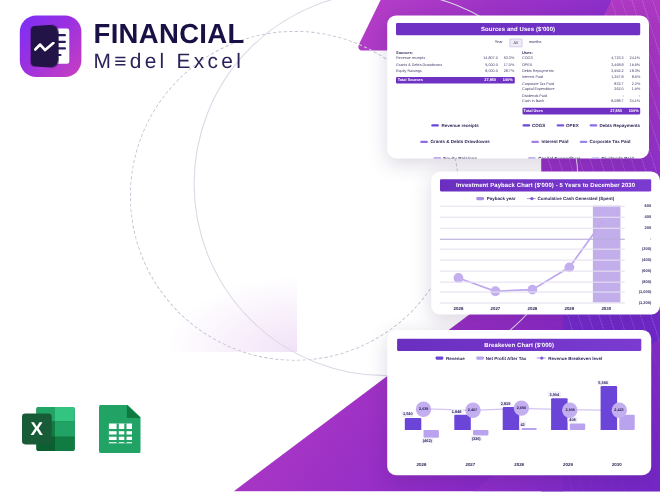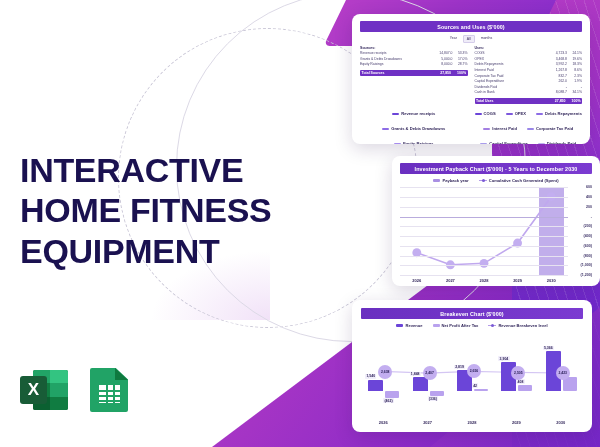--- a/index.html
+++ b/index.html
@@ -286,22 +286,39 @@
 
   <div class="bg-right-band"></div>
   <div class="bg-right-lines"></div>
   <div class="bg-top-wedge"></div>
   <div class="bg-bottom-tri"></div>
   <div class="bg-bottom-tri-soft"></div>
   <div class="bg-midline-accent"></div>
   <div class="circle-dashed c-dash-1"></div>
   <div class="circle-solid c-sol-1"></div>
 
-
-  <div class="headline">Interactive Home Fitness Equipment</div>
+  <div class="brand">
+    <div class="logo-tile">
+      <div class="logo-doc">
+        <i></i>
+          <i></i>
+          <i></i>
+          <i></i>
+      </div>
+      <div class="logo-card"></div>
+      <svg class="logo-squiggle" viewBox="0 0 19 10">
+        <path d="M1,7 L5.5,2.5 L10,7.5 L17.5,1" stroke="#ffffff" stroke-width="2.4" fill="none" stroke-linecap="round" stroke-linejoin="round"></path>
+      </svg>
+    </div>
+    <div class="brand-text">
+      <div class="brand-line1">FINANCIAL</div>
+      <div class="brand-line2">M≡del Excel</div>
+    </div>
+  </div>
+
 
   <div class="formats">
     <div class="xls-icon">
       <div class="body">
         <span class="q1"></span>
           <span class="q2"></span>
           <span class="q3"></span>
         <span class="q4"></span>
           <span class="q5"></span>
           <span class="q6"></span>

